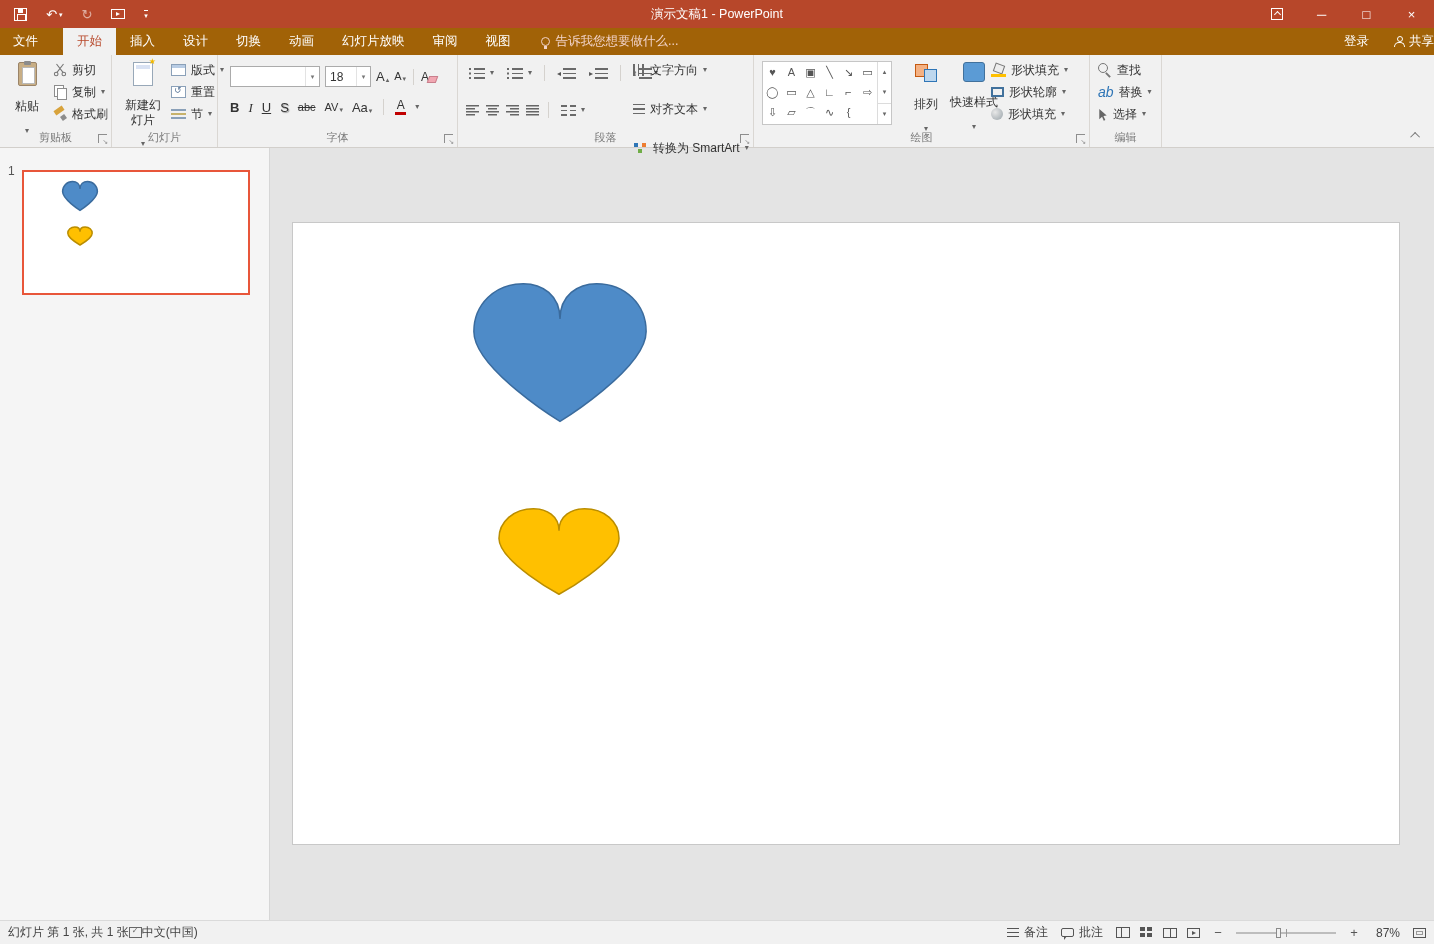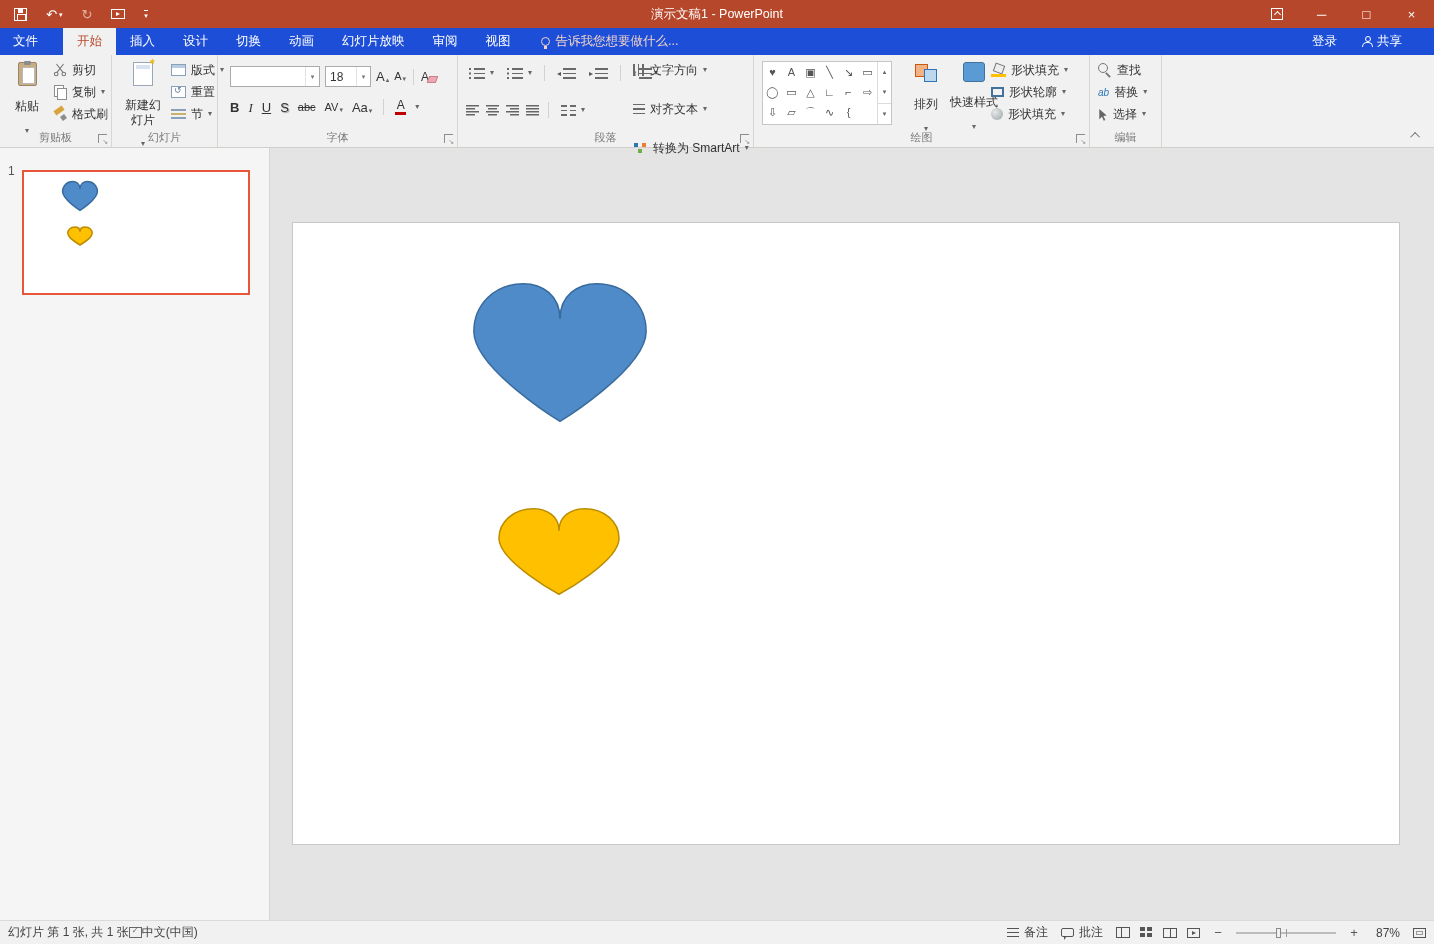--- a/index.html
+++ b/index.html
@@ -19,28 +19,28 @@
   .ic-save { width:13px; height:13px; border:1px solid #fff; position:relative; display:inline-block; }
   .ic-save::before { content:""; position:absolute; top:0; left:3px; width:5px; height:4px; background:#fff; }
   .ic-save::after { content:""; position:absolute; bottom:0; left:2px; width:7px; height:5px; border:1px solid #fff; border-bottom:none; }
   .ic-screen { width:14px; height:10px; border:1px solid #fff; position:relative; display:inline-block; }
   .ic-screen::after { content:""; position:absolute; left:4px; top:2px; border-left:4px solid #fff; border-top:2.5px solid transparent; border-bottom:2.5px solid transparent; }
   .ic-qatmore { display:inline-block; border-top:1px solid #fff; padding-top:1px; font-size:7px; line-height:1; }
   .ic-ribopt { width:12px; height:12px; border:1px solid #fff; position:relative; display:inline-block; }
   .ic-ribopt::after { content:""; position:absolute; left:3px; top:3px; width:4px; height:4px; border-left:1px solid #fff; border-top:1px solid #fff; transform:rotate(45deg); }
 
   
-  .tabrow { height:27px; background:#1d4ed8; display:flex; align-items:stretch; color:#fff;text-align:right; }
+  .tabrow { height:27px; background:#a16207; display:flex; align-items:stretch; color:#fff;text-align:right; }
   .tab { padding:0 14px; line-height:27px; font-size:12.5px; white-space:nowrap; }
   .tab-file { padding:0 13px; margin-right:12px; }
   .tab.active { background:#F1F1F1; color:#B7472A; }
   .tellme { display:flex; align-items:center; gap:6px; margin-left:16px; color:#F2D3C9; font-size:12.5px; white-space:nowrap; }
   .ic-bulb { width:9px; height:9px; border:1px solid #F2D3C9; border-radius:50%; position:relative; display:inline-block; }
   .ic-bulb::after { content:""; position:absolute; left:2.5px; bottom:-4px; width:2.5px; height:3px; background:#F2D3C9; }
-  .tab-right { margin-left:auto; display:flex; align-items:center; gap:24px; padding-right:32px; font-size:12.5px; }
+  .tab-right { margin-left:auto; display:flex; align-items:center; gap:24px; padding-right:0; font-size:12.5px; }
   .share-btn { display:flex; align-items:center; gap:5px; }
   .ic-person { width:11px; height:11px; position:relative; display:inline-block; }
   .ic-person::before { content:""; position:absolute; top:0; left:3.5px; width:4px; height:4px; border:1px solid #fff; border-radius:50%; }
   .ic-person::after { content:""; position:absolute; bottom:0; left:1px; width:9px; height:4.5px; border:1px solid #fff; border-bottom:none; border-radius:5px 5px 0 0; }
 
   
   .ribbon { height:93px; background:#F1F1F1; border-bottom:1px solid #D2CFCB; position:relative; display:flex; }
   .grp { position:relative; height:100%; border-right:1px solid #DAD7D3; flex:none; }
   .grp-label { position:absolute; bottom:2px; left:0; right:0; text-align:center; font-size:11px; color:#7A7A7A; pointer-events:none; }
   .launcher { position:absolute; right:4px; bottom:4px; width:9px; height:9px; border-left:1px solid #8E8E8E; border-top:1px solid #8E8E8E; }
@@ -146,21 +146,21 @@
   .ic-fill::after { content:""; position:absolute; left:0; bottom:0; width:15px; height:3px; background:#FFC000; }
   .ic-outline { width:13px; height:10px; border:2px solid #41719C; flex:none; }
   .ic-effects { width:12px; height:12px; border-radius:50%; background:radial-gradient(circle at 35% 35%, #E8E8E8, #98A2A8); flex:none; }
 
   
   .g-editing { width:72px; }
   .e-col { position:absolute; left:5px; top:4px; display:flex; flex-direction:column; }
   .ic-find { width:14px; height:14px; position:relative; flex:none; }
   .ic-find::before { content:""; position:absolute; left:0; top:0; width:8px; height:8px; border:1.5px solid #777; border-radius:50%; }
   .ic-find::after { content:""; position:absolute; right:1px; bottom:1px; width:6px; height:2px; background:#777; transform:rotate(45deg); }
-  .ic-replace { font-size:10px; color:#2E75B6; font-style:italic; flex:none; }
+  .ic-replace { font-size:14px; color:#2E75B6; font-style:italic; flex:none; }
   .ic-select { flex:none; }
 
   .collapse-ribbon { position:absolute; right:10px; bottom:5px; width:16px; height:13px; display:flex; align-items:center; justify-content:center; }
   .collapse-ribbon i { width:7px; height:7px; border-left:1.5px solid #777; border-top:1.5px solid #777; transform:rotate(45deg) translateY(2px); }
 
   
   .workspace { height:772px; display:flex; background:#E4E4E4; }
   .thumbs { width:270px; background:#F5F5F5; border-right:1px solid #D6D6D6; position:relative; flex:none; }
   .thumb-num { position:absolute; left:8px; top:16px; font-size:12px; color:#555; }
   .thumb { position:absolute; left:22px; top:22px; width:228px; height:125px; background:#fff; border:2px solid #E8563A; }

